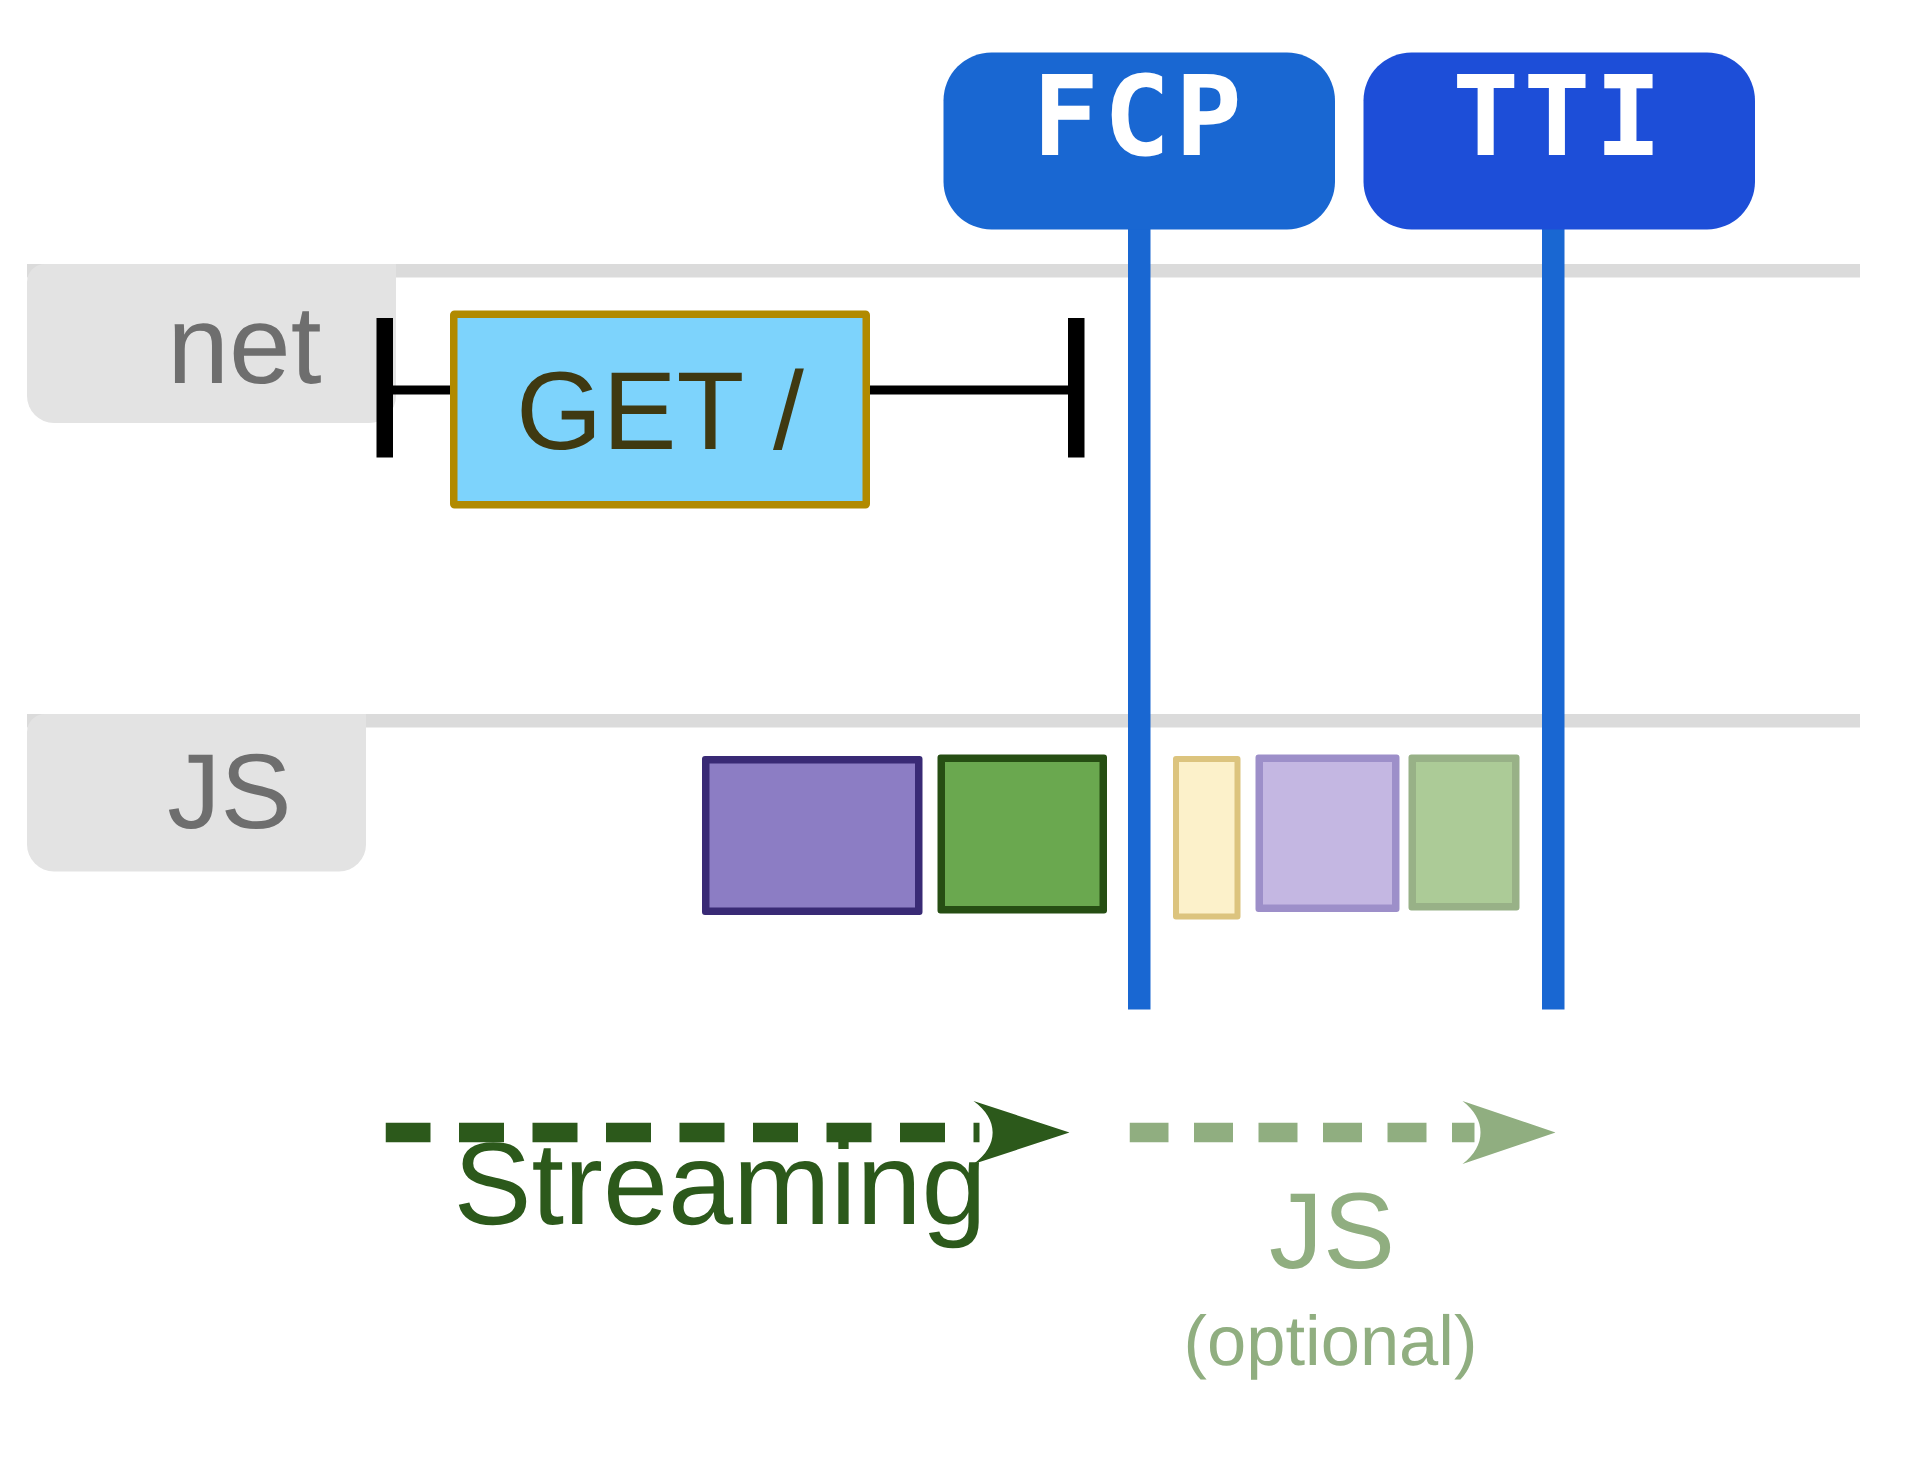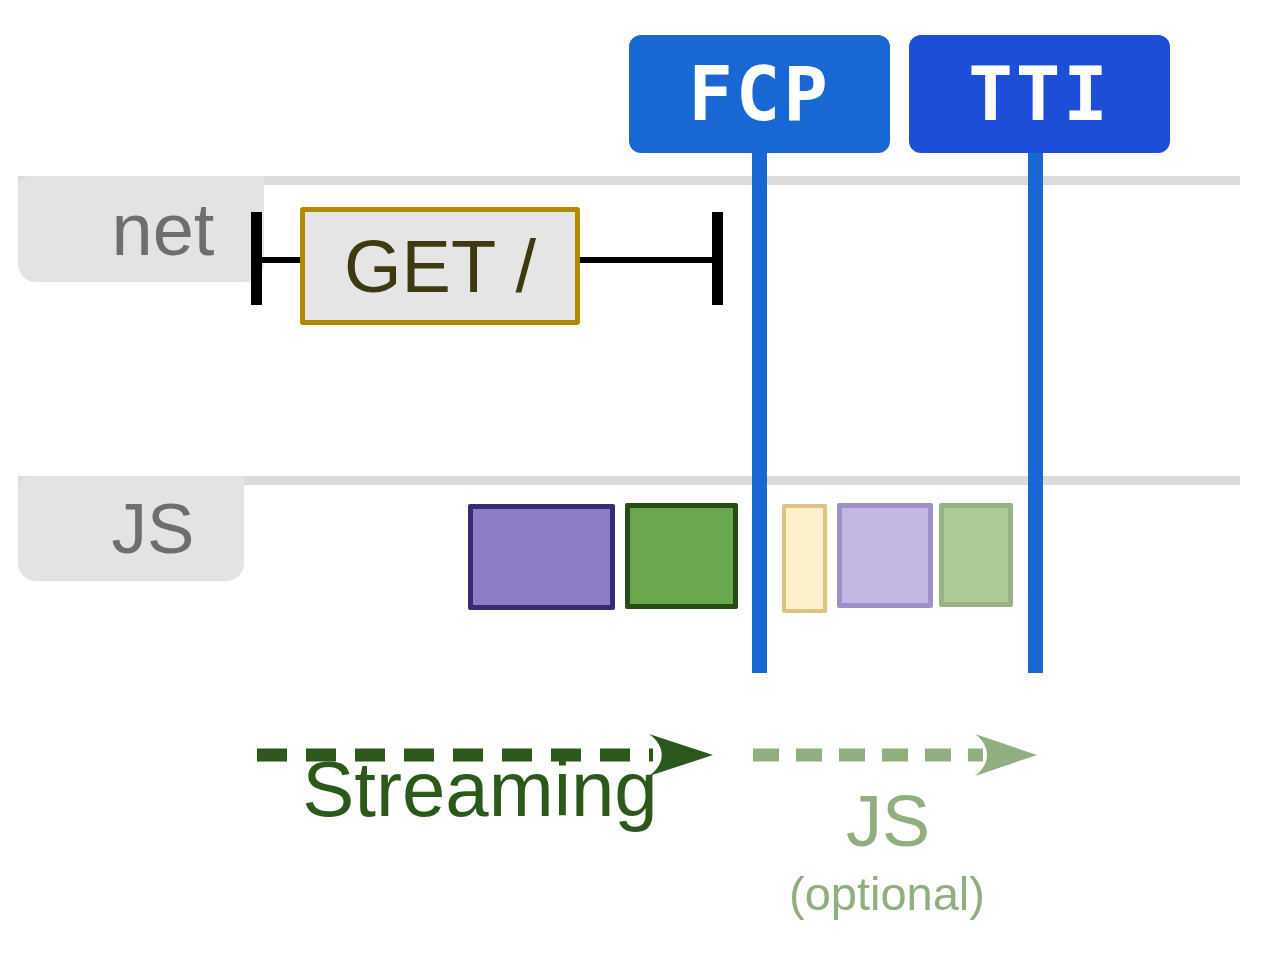--- a/index.html
+++ b/index.html
@@ -33,23 +33,23 @@
     box-sizing:border-box;
     display:flex;align-items:center;justify-content:center;
     border-style:solid;border-width:5px;border-radius:3px;
     font-size:74px;
     z-index:4;
   }
 
   
   .stem{width:15px;height:528px;top:145px;z-index:5;}
   .badge{
-    display:flex;align-items:center;justify-content:center;
+    display:flex;align-items:flex-start;justify-content:center;
     width:261px;height:118px;top:35px;
-    border-radius:12px;
+    border-radius:32px;
     color:#ffffff;
     font-family:"DejaVu Sans Mono", monospace;
     font-weight:bold;font-size:74px;letter-spacing:3px;
     z-index:6;
   }
 
   
   .js-block{box-sizing:border-box;border-style:solid;border-width:5px;border-radius:2px;z-index:4;}
 
   
@@ -68,21 +68,21 @@
     <span>net</span>
   </div>
   <div class="abs tab" style="left: 18px; top: 476px; width: 182px; height: 105px; font-size: 71px; background-color: rgb(227, 227, 227); color: rgb(110, 110, 110);">
     <span>JS</span>
   </div>
 
   <div class="abs whisker-line" style="left: 256px; top: 257px; width: 462px; background-color: rgb(0, 0, 0);"></div>
   <div class="abs whisker-bar" style="left: 251px; top: 212px; background-color: rgb(0, 0, 0);"></div>
   <div class="abs whisker-bar" style="left: 712px; top: 212px; background-color: rgb(0, 0, 0);"></div>
 
-  <div class="abs request-box" style="left: 300px; top: 207px; width: 280px; height: 118px; background-color: #e5e5e5; border-color: rgb(177, 138, 0); color: rgb(63, 57, 17);">
+  <div class="abs request-box" style="left: 300px; top: 207px; width: 280px; height: 132px; background-color: #7dd3fc; border-color: rgb(177, 138, 0); color: rgb(63, 57, 17);">
     <span>GET /</span>
   </div>
 
   <div class="abs stem" style="left: 752px; background-color: rgb(25, 103, 210);"></div>
   <div class="abs stem" style="left: 1028px; background-color: rgb(25, 103, 210);"></div>
 
   <div class="abs badge" style="left: 629px; background-color: rgb(25, 103, 210);">
     <span>FCP</span>
   </div>
   <div class="abs badge" style="left: 909px; background-color: #1d4ed8;">

